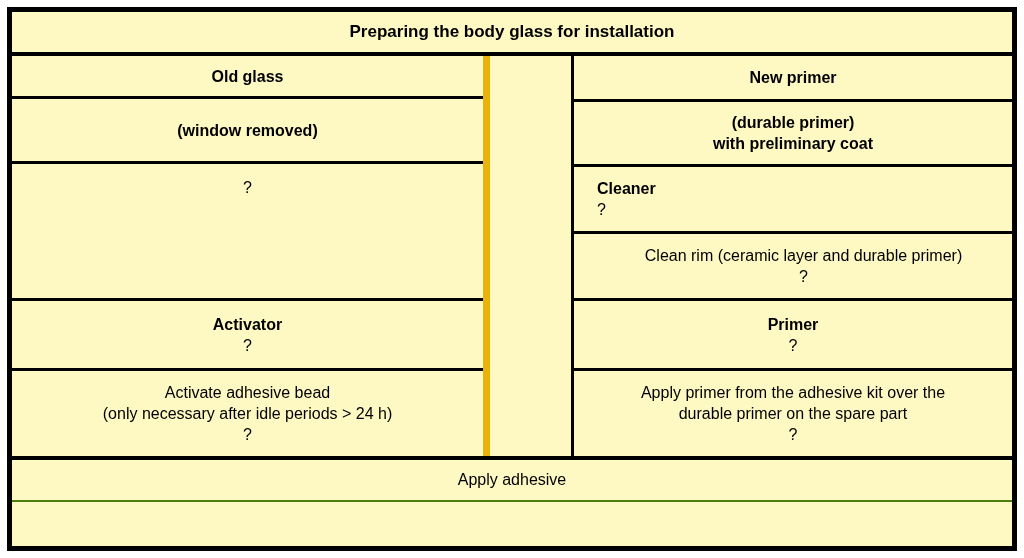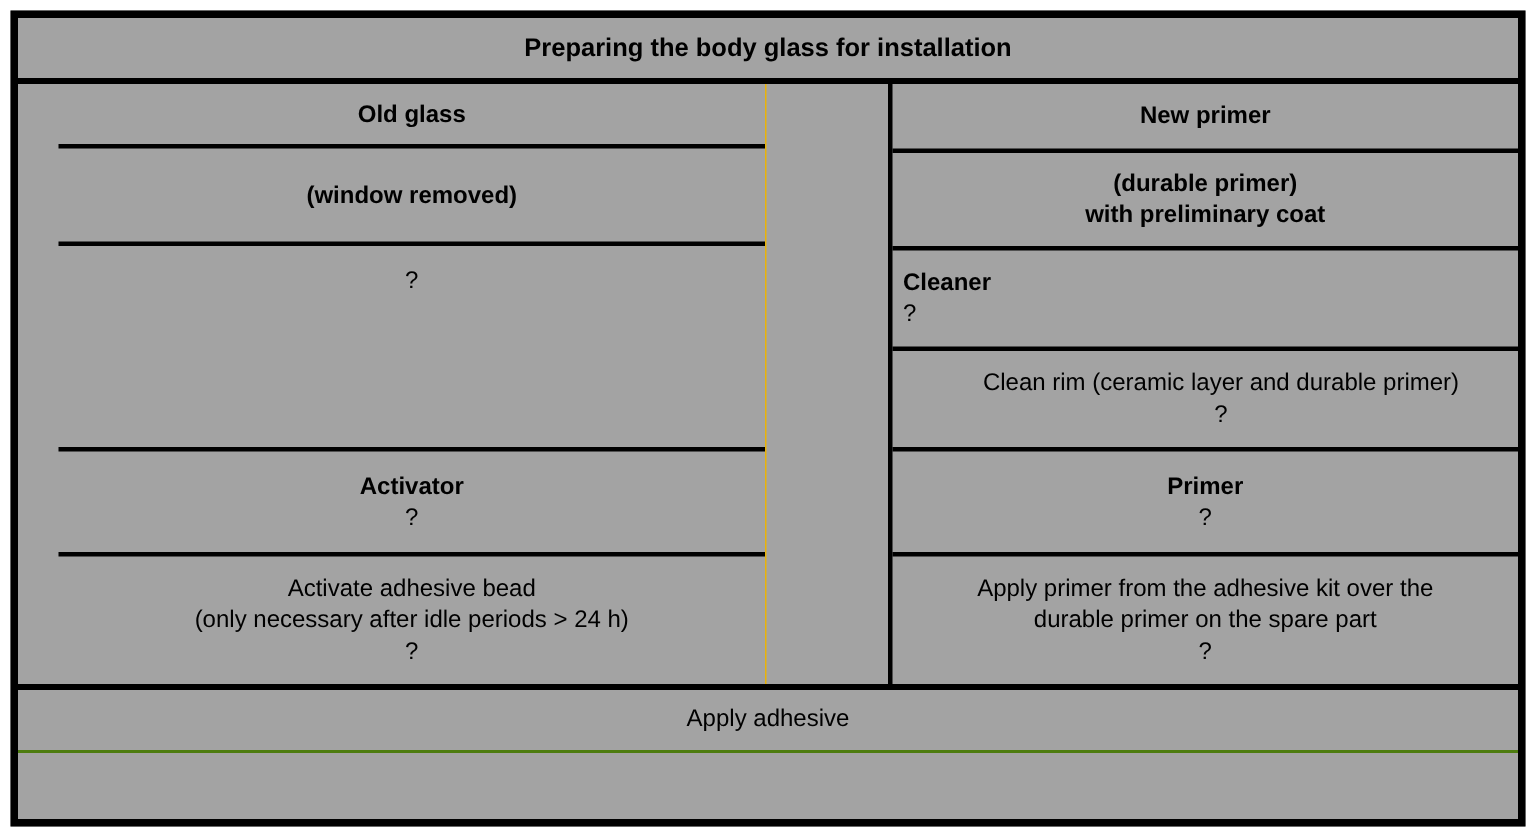--- a/index.html
+++ b/index.html
@@ -8,21 +8,21 @@
     background: #ffffff;
     font-family: "Liberation Sans", sans-serif;
     color: #000000;
   }
   .outer {
     box-sizing: content-box;
     width: 1000px;
     height: 534px;
     margin: 7px;
     border: 5px solid #000000;
-    background: #a3a3a3;
+    background: #fef9c3;
     display: flex;
     flex-direction: column;
     overflow: hidden;
   }
   .title-row {
     height: 40px;
     flex: 0 0 40px;
     border-bottom: 4px solid #000000;
     display: flex;
     align-items: center;
@@ -36,22 +36,21 @@
     display: flex;
     border-bottom: 4px solid #000000;
   }
   .col {
     display: flex;
     flex-direction: column;
   }
   .col-left {
     width: 471px;
     flex: 0 0 471px;
-    border-right: 1px solid #eab308;
-    padding-left: 27px;
+    border-right: 7px solid #eab308;
   }
   .gap-col {
     width: 81px;
     flex: 0 0 81px;
     border-right: 3px solid #000000;
   }
   .col-right {
     flex: 1 1 auto;
   }
   .cell {
@@ -69,21 +68,21 @@
   .bold { font-weight: bold; }
   .normal { font-weight: normal; }   
   .cell { box-sizing: border-box; }
   .L1 { height: 43px; flex: 0 0 43px; }    
   .L2 { height: 65px; flex: 0 0 65px; }    
   .L3 { height: 137px; flex: 0 0 137px; justify-content: flex-start; padding-top: 13px; } 
   .L4 { height: 70px; flex: 0 0 70px; }    
   .L5 { height: 85px; flex: 0 0 85px; }    
   .R1 { height: 46px; flex: 0 0 46px; }    
   .R2 { height: 65px; flex: 0 0 65px; }    
-  .R3 { height: 67px; flex: 0 0 67px; align-items: flex-start; text-align: left; padding-left: 7px; } 
+  .R3 { height: 67px; flex: 0 0 67px; align-items: flex-start; text-align: left; padding-left: 23px; } 
   .R4 { height: 67px; flex: 0 0 67px; padding-left: 21px; }    
   .R5 { height: 70px; flex: 0 0 70px; }    
   .R6 { height: 85px; flex: 0 0 85px; }    
   .footer-row {
     display: flex;
     align-items: center;
     justify-content: center;
     font-size: 16px;
     box-sizing: border-box;
   }

